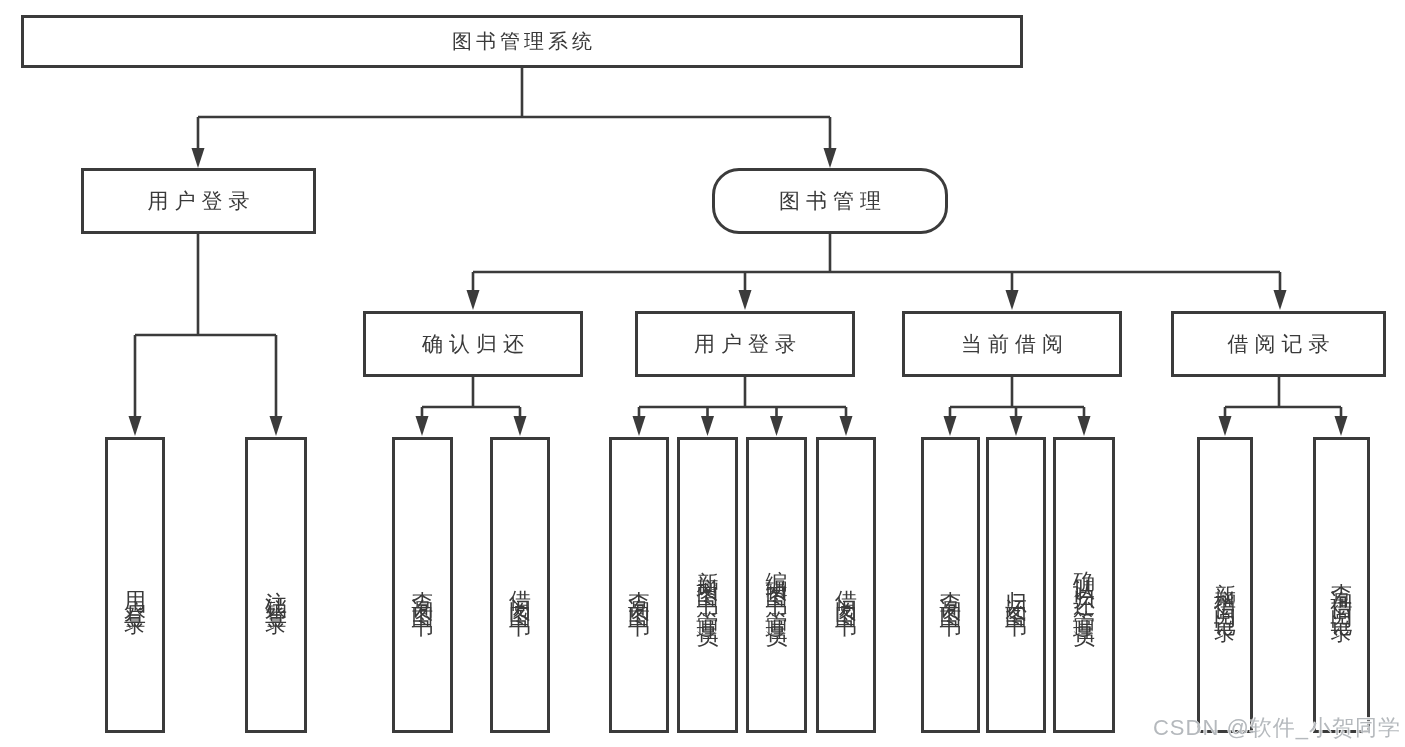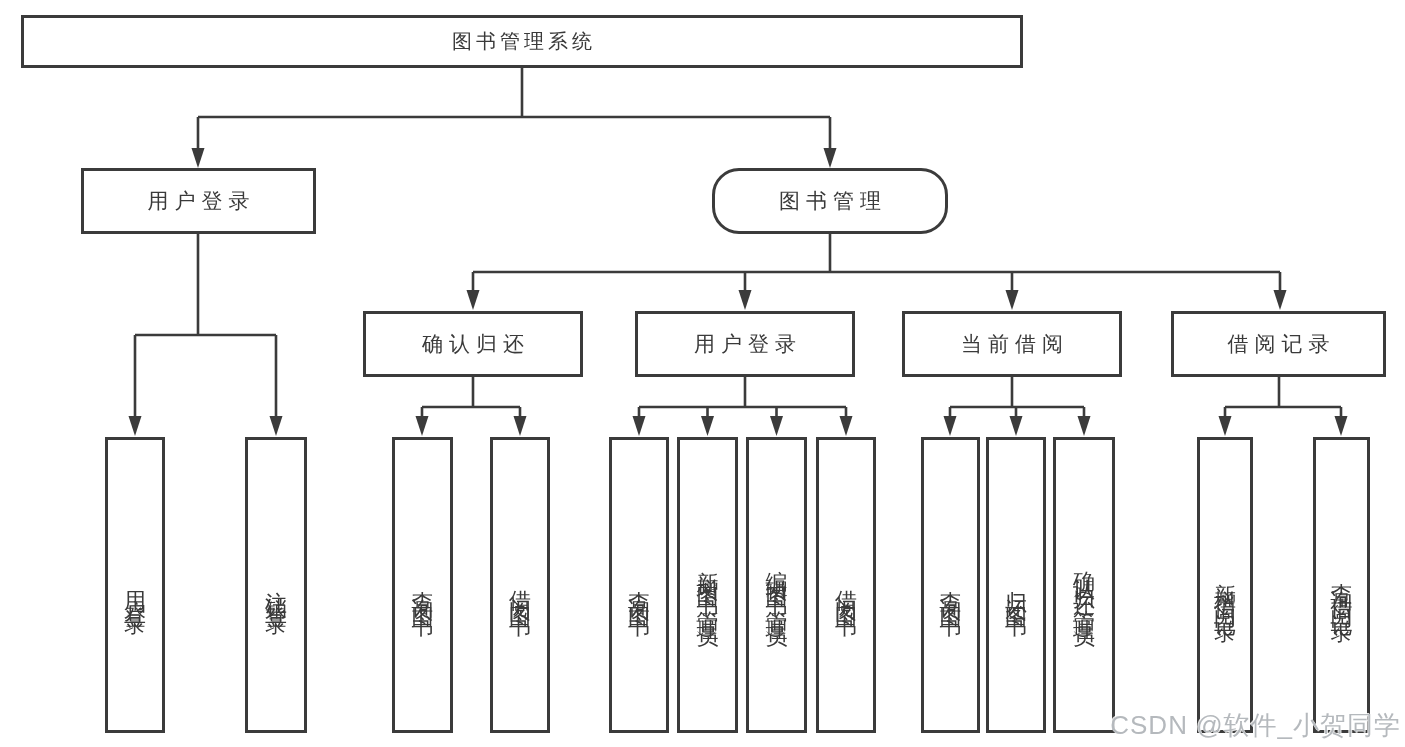--- a/index.html
+++ b/index.html
@@ -26,21 +26,21 @@
   .leaf{top:437px;height:296px;}
   .leaf span{
     writing-mode:vertical-rl;
     text-orientation:mixed;
     font-size:22px;line-height:1.18;
     letter-spacing:8px;padding-top:8px;
     white-space:nowrap;
   }
   .watermark{
     position:absolute;right:4px;bottom:4px;
-    font-size:26px;color:#b5b9bd;letter-spacing:1px;
+    font-size:22px;color:#b5b9bd;letter-spacing:1px;
     text-shadow:1px 1px 0 rgba(255,255,255,.85),-1px -1px 0 rgba(255,255,255,.85);
     white-space:nowrap;
   }
 </style>
 </head>
 <body>
 
 <div class="stage">
 
   <svg class="wires" viewBox="0 0 1405 747" width="1405" height="747">

